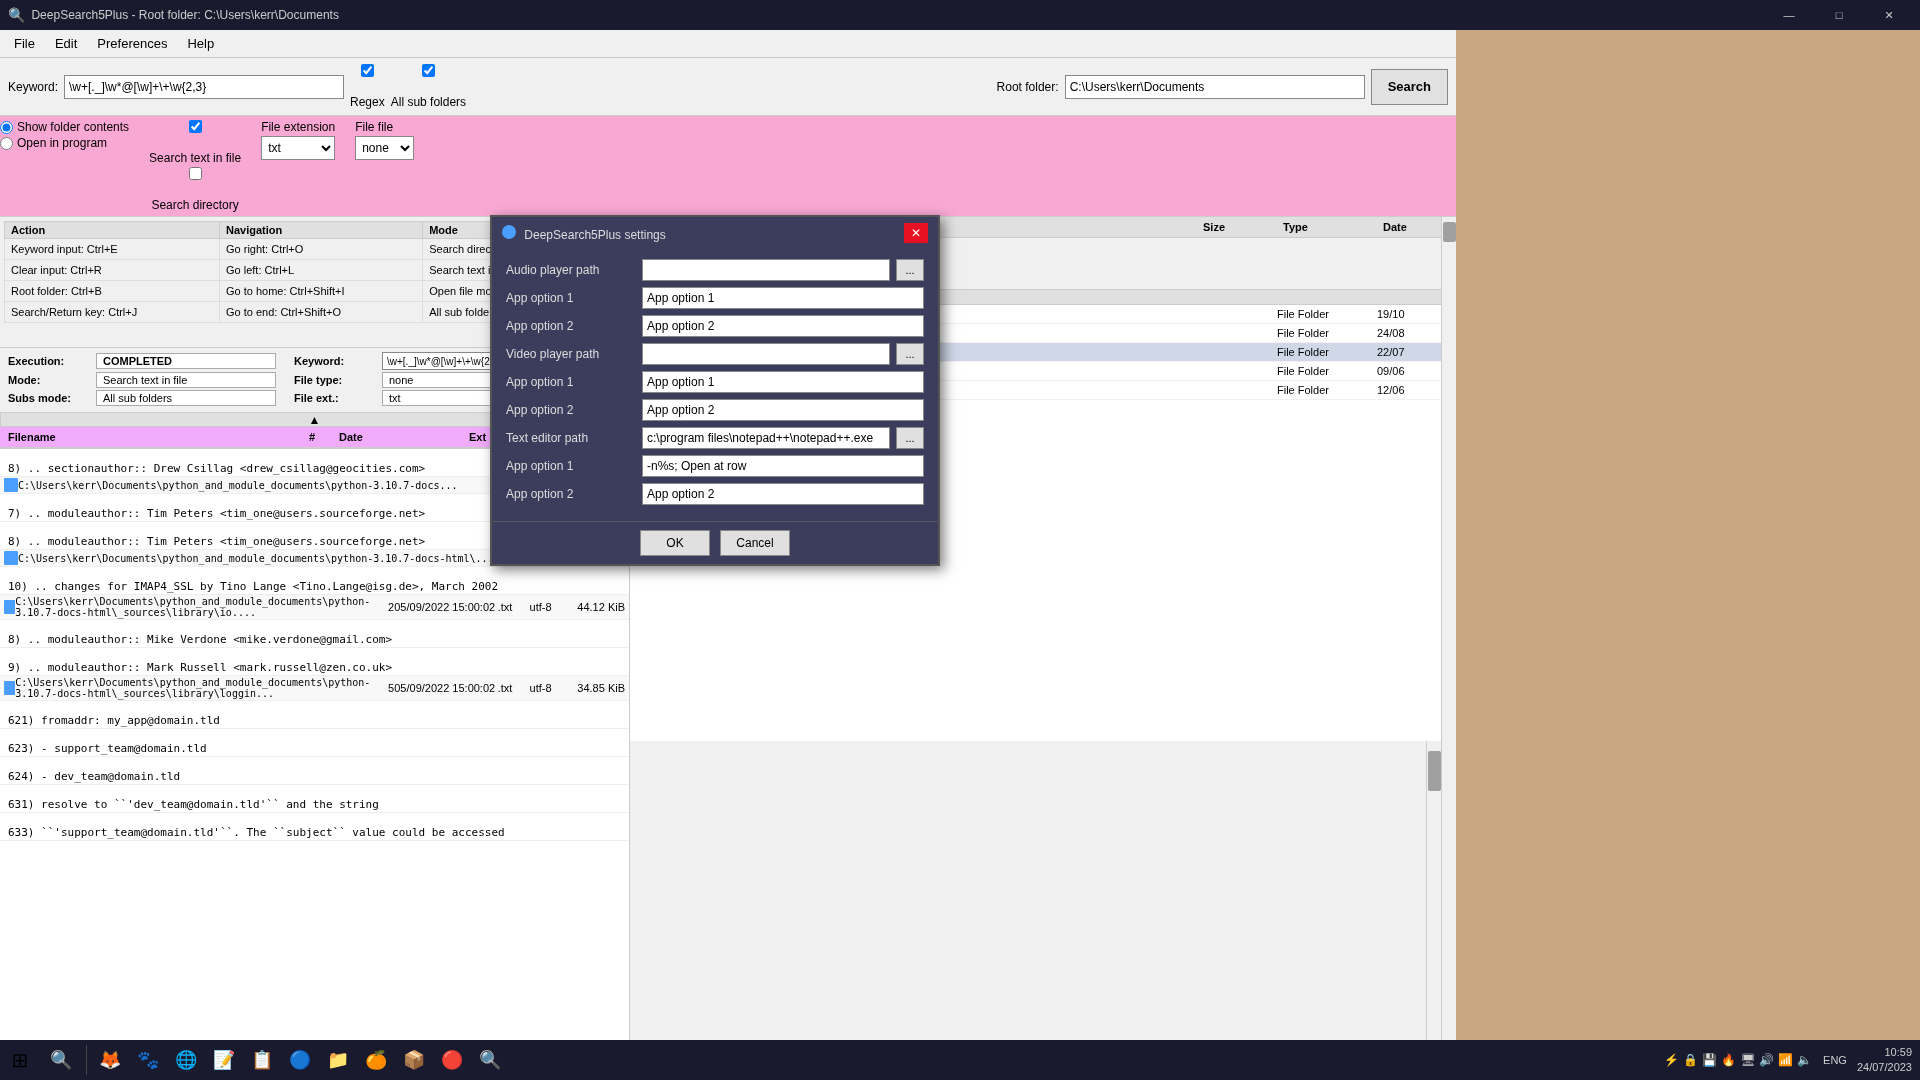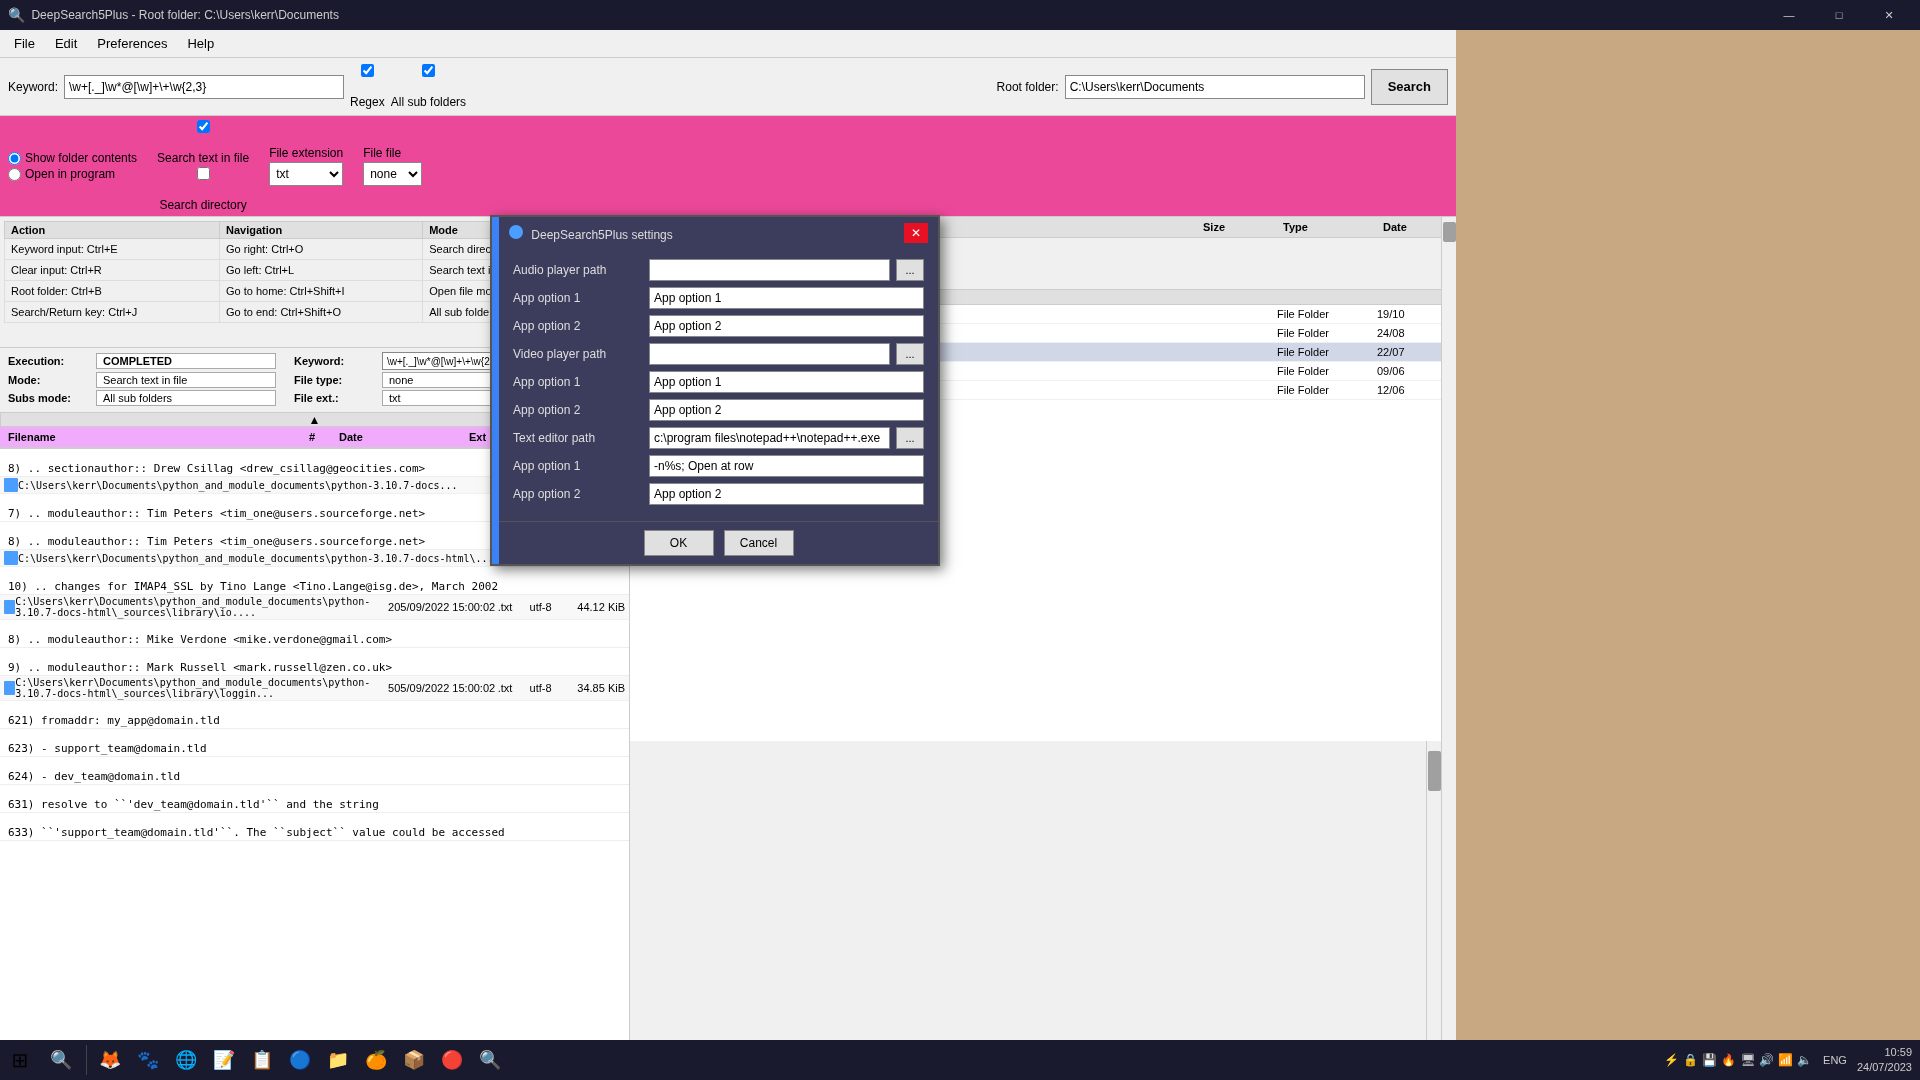--- a/index.html
+++ b/index.html
@@ -108,25 +108,24 @@
       width: 630px;
       background: #f0f0f0;
       border-right: 1px solid #ccc;
       display: flex;
       flex-direction: column;
     }
 
     
     #options-row {
       display: flex;
-      padding: 4px 8px;
+      padding: 4px 0;
       gap: 20px;
       border-bottom: 1px solid #ccc;
-      background: #ec4899;
-      align-items: center;
+      background: #f9a8d4;
     }
     #options-row .option-group {
       display: flex;
       flex-direction: column;
       gap: 2px;
     }
     .radio-item { display: flex; align-items: center; gap: 4px; }
 
     
     #shortcuts-table {
@@ -236,21 +235,20 @@
     
     #settings-dialog {
       position: absolute;
       top: 215px;
       left: 490px;
       width: 450px;
       background: #3b82f6;
       border: 2px solid #555;
       box-shadow: 4px 4px 12px rgba(0,0,0,0.5);
       z-index: 100;
-      padding-left: 7px;
     }
     #dialog-title-bar {
       background: #3c3c5c;
       color: #ddd;
       padding: 6px 10px;
       display: flex;
       align-items: center;
       justify-content: space-between;
       font-size: 12px;
     }

